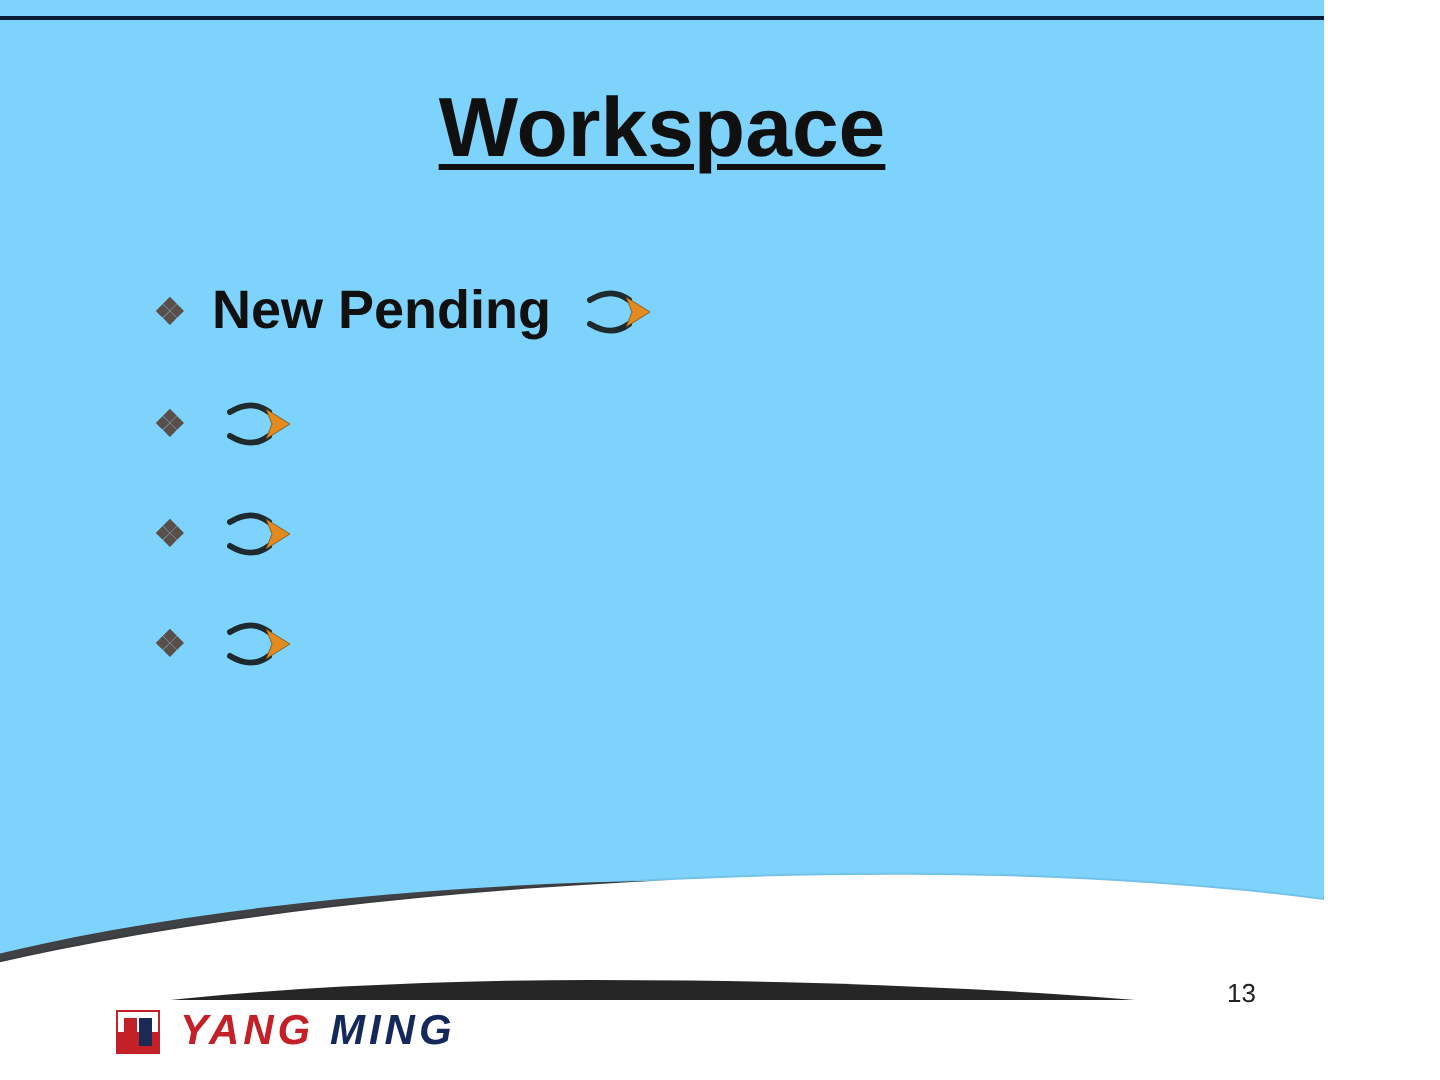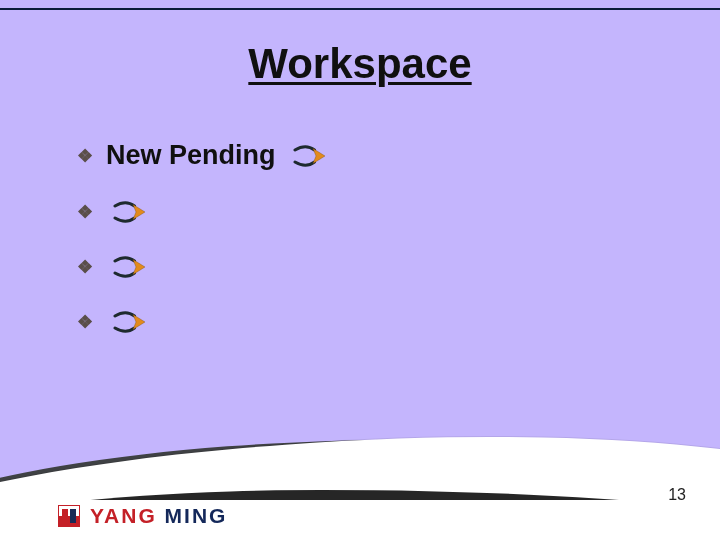--- a/index.html
+++ b/index.html
@@ -3,24 +3,24 @@
 <meta charset="utf-8">
 <style>
   * { margin: 0; padding: 0; box-sizing: border-box; }
   html, body { width: 720px; height: 540px; overflow: hidden; }
   body {
     font-family: Arial, "Helvetica Neue", Helvetica, sans-serif;
     background: #ffffff;
     position: relative;
   }
   .slide {
-    width: 720px;
+    width: 662px;
     height: 540px;
     position: relative;
-    background: #c4b5fd;
+    background: #7dd3fc;
   }
   .top-rule {
     position: absolute;
     left: 0; right: 0;
     top: 8px;
     height: 2px;
     background: #0a1b38;
   }
   .title {
     position: absolute;
@@ -132,28 +132,29 @@
     content: "";
     position: absolute;
     left: 3px; right: 3px; top: 3px; bottom: 3px;
     background: linear-gradient(90deg,#c42027 45%,transparent 45%,transparent 55%,#1a2a55 55%);
   }
   .logo-text {
     font-family: Arial, sans-serif;
     font-size: 21px;
     font-weight: 800;
     letter-spacing: 2px;
+    font-style: italic;
   }
   .logo-red  { color: #c42027; }
   .logo-blue { color: #14285a; }
   .pagenum {
     position: absolute;
     right: 34px;
     bottom: 36px;
-    font-size: 16px;
+    font-size: 13px;
     color: #222;
   }
 </style>
 </head>
 <body>
 
 <div class="slide">
   <div class="top-rule"></div>
 
   <h1 class="title">Workspace</h1>

